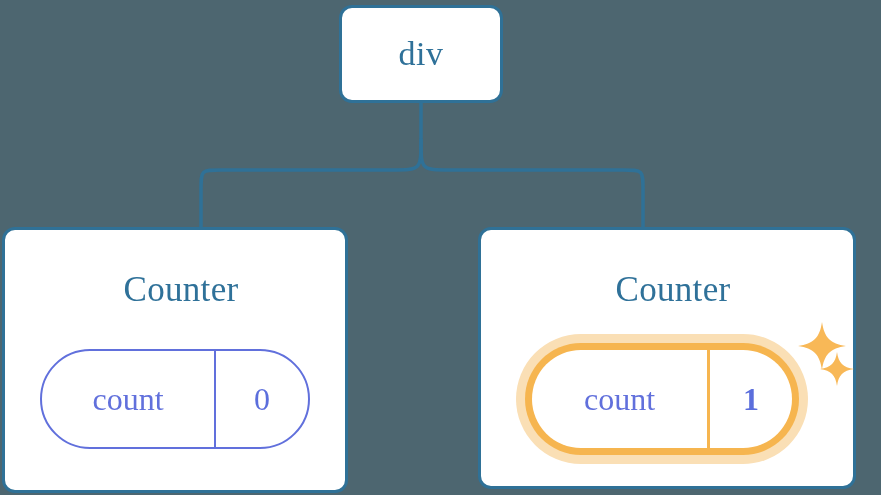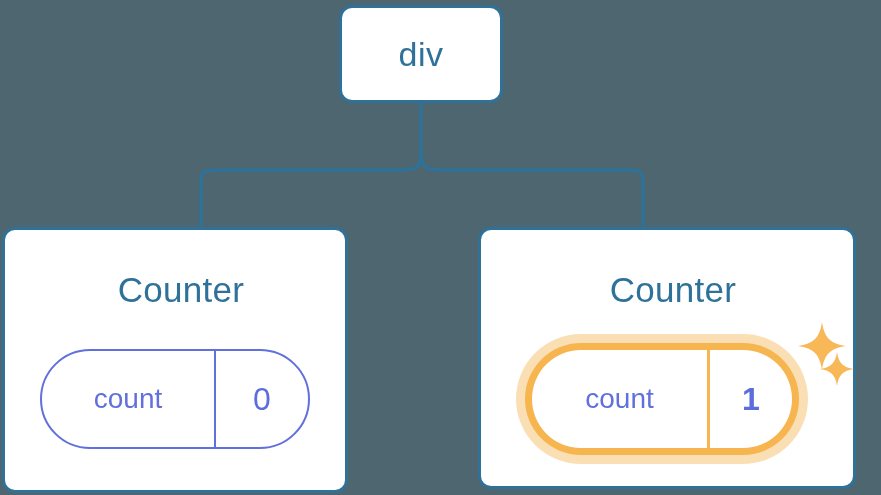--- a/index.html
+++ b/index.html
@@ -10,20 +10,21 @@
     width: 881px;
     height: 495px;
     background: #4d6670;
     font-family: "Liberation Sans", sans-serif;
     overflow: hidden;
   }
   #stage {
     position: relative;
     width: 881px;
     height: 495px;
+    font-family: Liberation Serif, serif;
   }
 
   
   #connectors {
     position: absolute;
     left: 0;
     top: 0;
     width: 881px;
     height: 495px;
   }
@@ -94,21 +95,21 @@
     align-items: stretch;
     background: #ffffff;
   }
   .pill-key, .pill-val {
     display: flex;
     align-items: center;
     justify-content: center;
     box-sizing: border-box;
   }
   .pill-key {
-    font-size: 28px;
+    font-size: 32px;
     line-height: 1;
     color: #6170dc;
   }
   .pill-val {
     font-size: 32px;
     line-height: 1;
     color: #5b6edc;
   }
 
   

